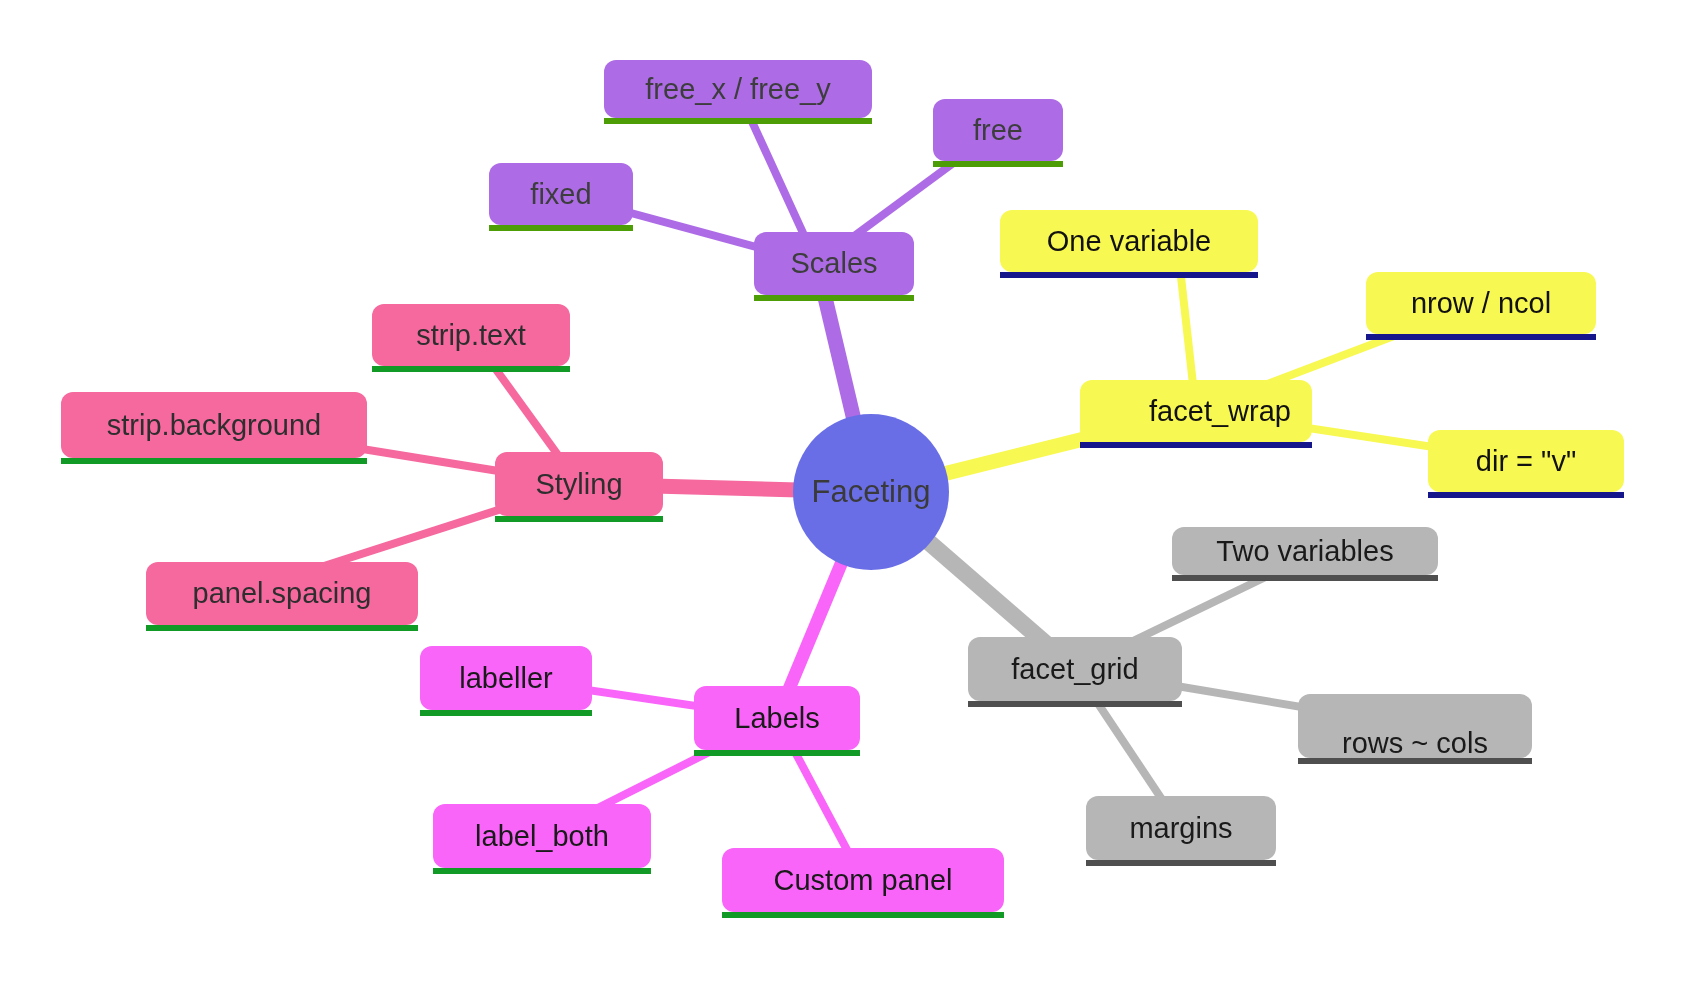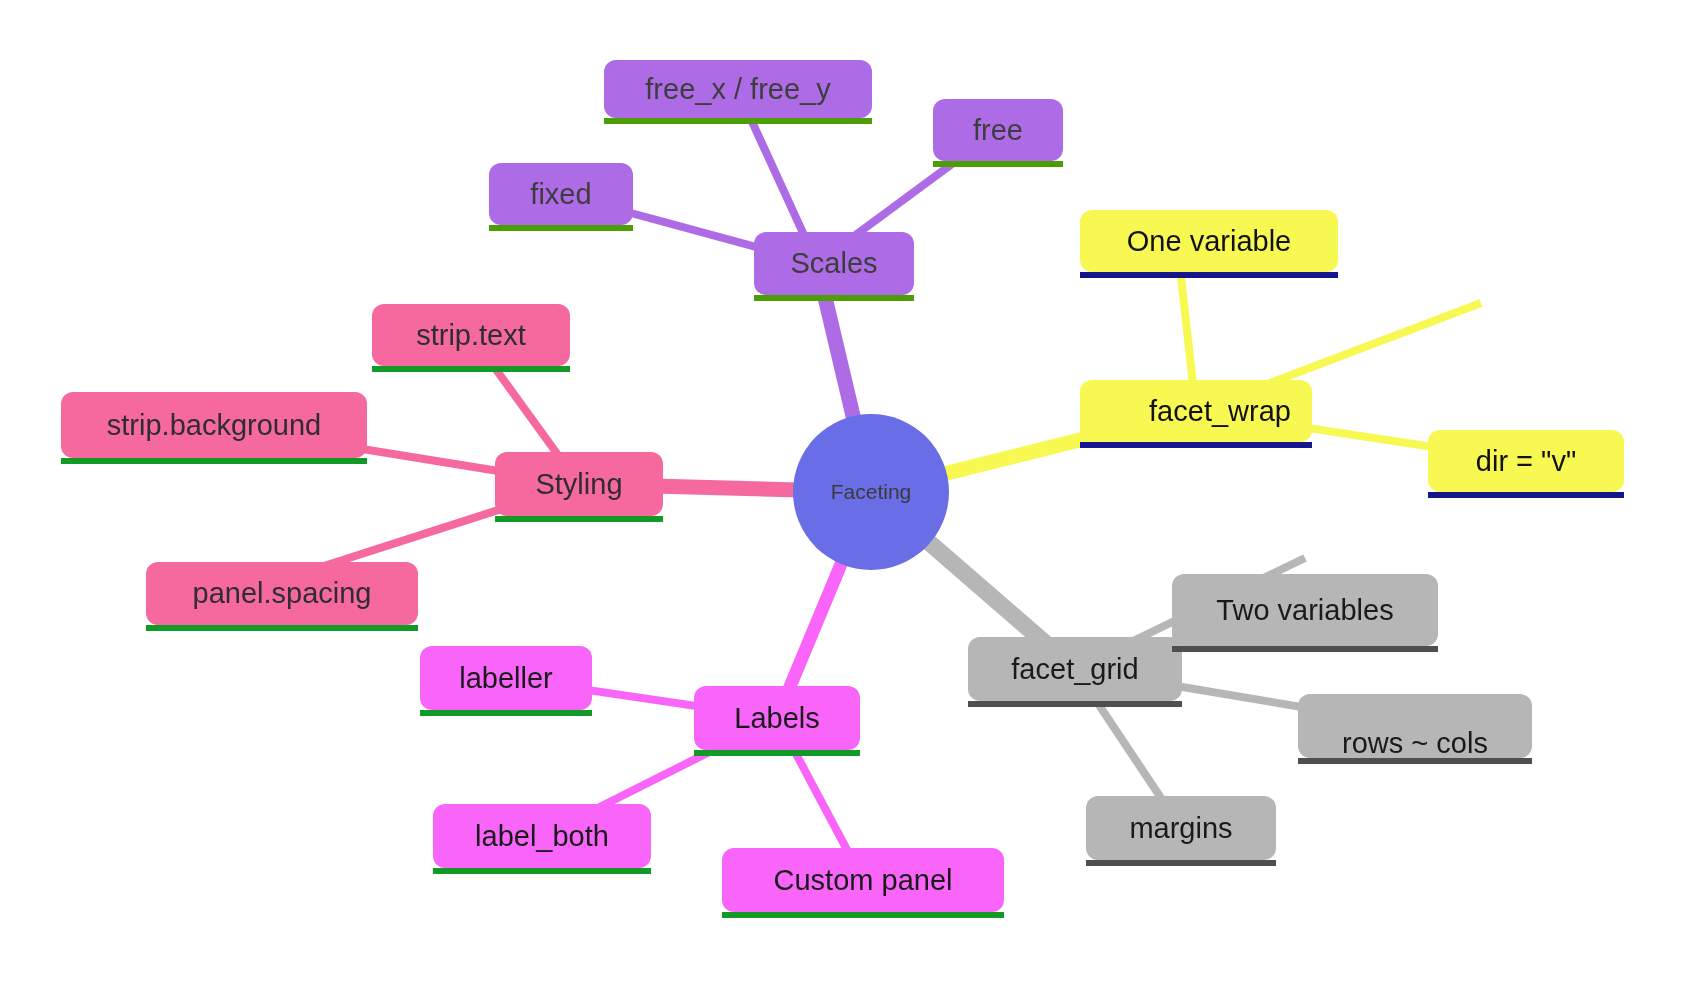--- a/index.html
+++ b/index.html
@@ -38,21 +38,21 @@
     right: 0;
     bottom: -6px;
     height: 6px;
   }
   .center-node {
     position: absolute;
     border-radius: 50%;
     display: flex;
     align-items: center;
     justify-content: center;
-    font-size: 21px;
+    font-size: 31px;
   }
 </style>
 </head>
 <body>
 
 <div class="stage">
   <svg class="edge-layer" viewBox="0 0 1702 990" xmlns="http://www.w3.org/2000/svg">
       <line x1="871" y1="492" x2="817" y2="263.5" stroke="#ad6ce6" stroke-width="15"></line>
       <line x1="817" y1="263.5" x2="738" y2="91" stroke="#ad6ce6" stroke-width="8"></line>
       <line x1="817" y1="263.5" x2="561" y2="194" stroke="#ad6ce6" stroke-width="8"></line>
@@ -88,22 +88,26 @@
       <div class="ul" style="background: rgb(76, 157, 6);"></div>
     </div>
     <div class="node" style="left: 933px; top: 99px; width: 130px; height: 62px; background: rgb(173, 108, 230); color: rgb(61, 61, 61);">
       <span>free</span>
       <div class="ul" style="background: rgb(76, 157, 6);"></div>
     </div>
     <div class="node" style="left: 1080px; top: 380px; width: 232px; height: 62px; background: rgb(248, 248, 82); color: rgb(17, 17, 17); padding-left: 48px;">
       <span>facet_wrap</span>
       <div class="ul" style="background: rgb(22, 22, 140);"></div>
     </div>
-    <div class="node" style="left: 1080px; top: 210px; width: 258px; height: 62px; background: rgb(248, 248, 82); color: rgb(17, 17, 17);">
+    <div class="node" style="left: 1000px; top: 210px; width: 258px; height: 62px; background: rgb(248, 248, 82); color: rgb(17, 17, 17);">
       <span>One variable</span>
+      <div class="ul" style="background: rgb(22, 22, 140);"></div>
+    </div>
+    <div class="node" style="left: 1366px; top: 272px; width: 230px; height: 62px; background: rgb(248, 248, 82); color: rgb(17, 17, 17);">
+      <span>nrow / ncol</span>
       <div class="ul" style="background: rgb(22, 22, 140);"></div>
     </div>
     <div class="node" style="left: 1428px; top: 430px; width: 196px; height: 62px; background: rgb(248, 248, 82); color: rgb(17, 17, 17);">
       <span>dir = "v"</span>
       <div class="ul" style="background: rgb(22, 22, 140);"></div>
     </div>
     <div class="node" style="left: 495px; top: 452px; width: 168px; height: 64px; background: rgb(245, 105, 158); color: rgb(46, 46, 46);">
       <span>Styling</span>
       <div class="ul" style="background: rgb(17, 155, 38);"></div>
     </div>
@@ -132,21 +136,21 @@
       <div class="ul" style="background: rgb(17, 155, 38);"></div>
     </div>
     <div class="node" style="left: 722px; top: 848px; width: 282px; height: 64px; background: rgb(249, 100, 249); color: rgb(26, 26, 26);">
       <span>Custom panel</span>
       <div class="ul" style="background: rgb(17, 155, 38);"></div>
     </div>
     <div class="node" style="left: 968px; top: 637px; width: 214px; height: 64px; background: rgb(182, 182, 182); color: rgb(26, 26, 26);">
       <span>facet_grid</span>
       <div class="ul" style="background: rgb(79, 79, 79);"></div>
     </div>
-    <div class="node" style="left: 1172px; top: 527px; width: 266px; height: 72px; background: rgb(182, 182, 182); color: rgb(26, 26, 26); margin-top: 47px;">
+    <div class="node" style="left: 1172px; top: 527px; width: 266px; height: 48px; background: rgb(182, 182, 182); color: rgb(26, 26, 26);">
       <span>Two variables</span>
       <div class="ul" style="background: rgb(79, 79, 79);"></div>
     </div>
     <div class="node" style="left: 1298px; top: 694px; width: 234px; height: 64px; background: rgb(182, 182, 182); color: rgb(26, 26, 26); align-items: flex-end;">
       <span>rows ~ cols</span>
       <div class="ul" style="background: rgb(79, 79, 79);"></div>
     </div>
     <div class="node" style="left: 1086px; top: 796px; width: 190px; height: 64px; background: rgb(182, 182, 182); color: rgb(26, 26, 26);">
       <span>margins</span>
       <div class="ul" style="background: rgb(79, 79, 79);"></div>

